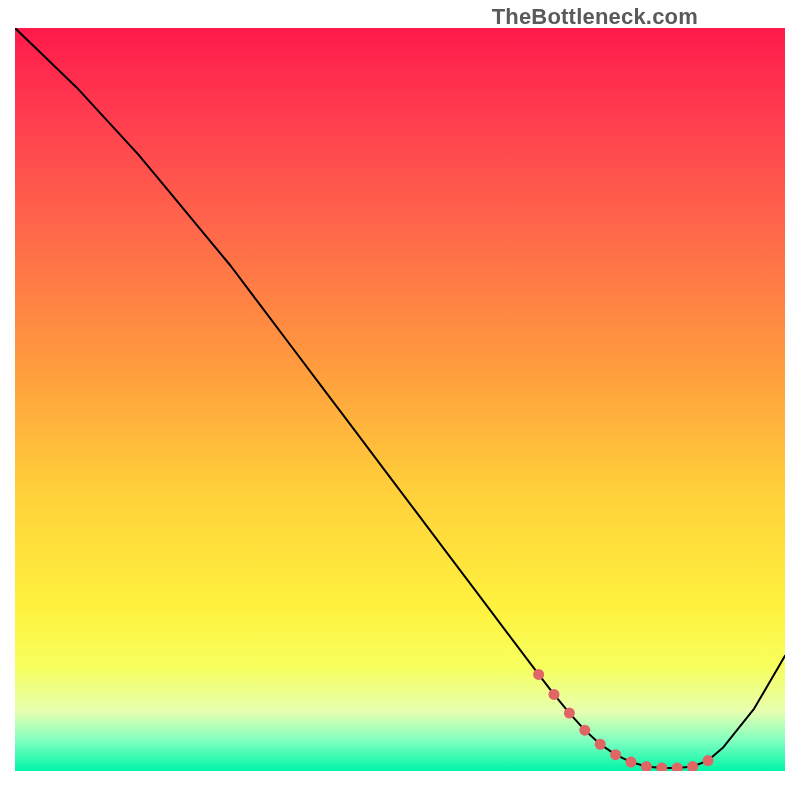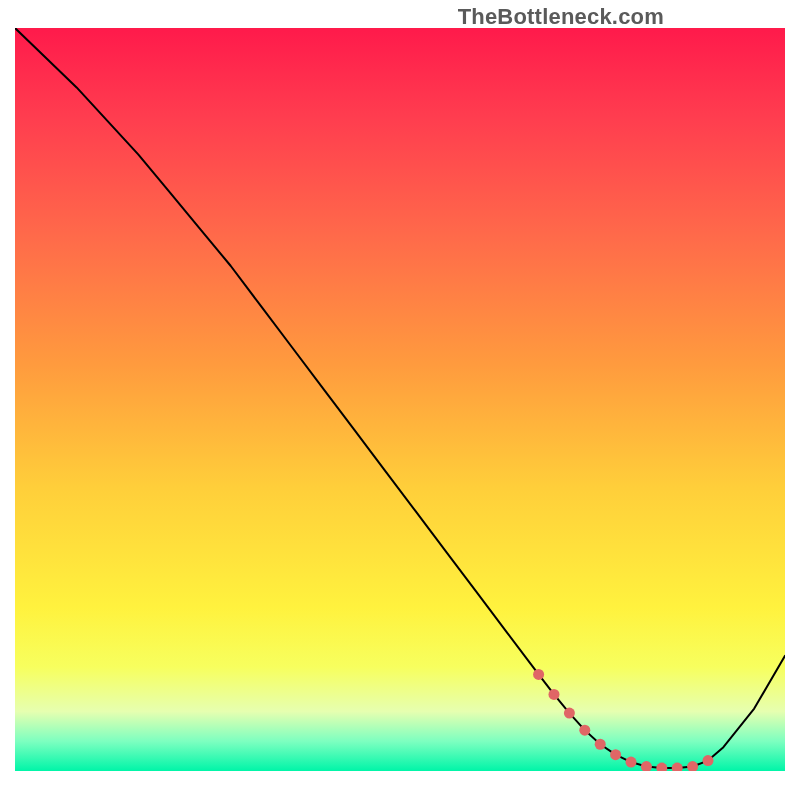--- a/index.html
+++ b/index.html
@@ -7,20 +7,21 @@
     padding: 0;
     width: 800px;
     height: 800px;
     background: #ffffff;
     font-family: Arial, Helvetica, sans-serif;
   }
   .container {
     position: relative;
     width: 676px;
     height: 800px;
+    padding-left: 34px;
   }
   .watermark {
     position: absolute;
     top: 4px;
     right: 12px;
     font-size: 22px;
     font-weight: 600;
     color: #5a5a5a;
     letter-spacing: 0.2px;
     z-index: 3;

